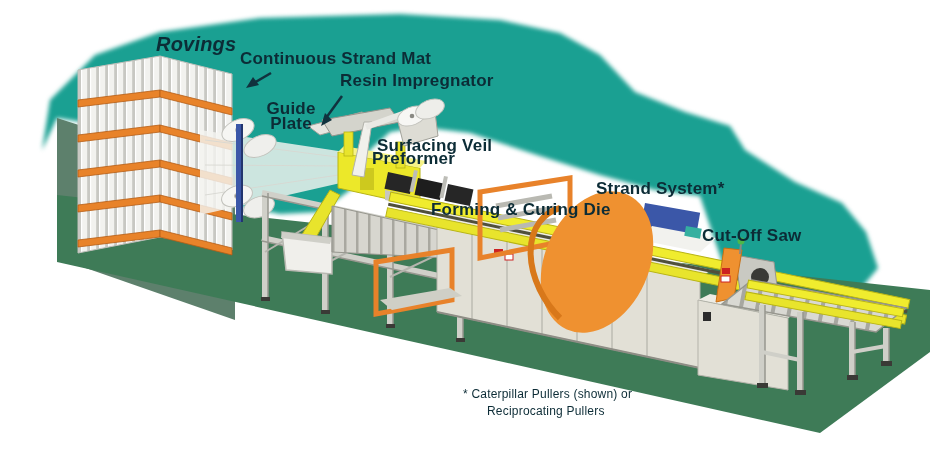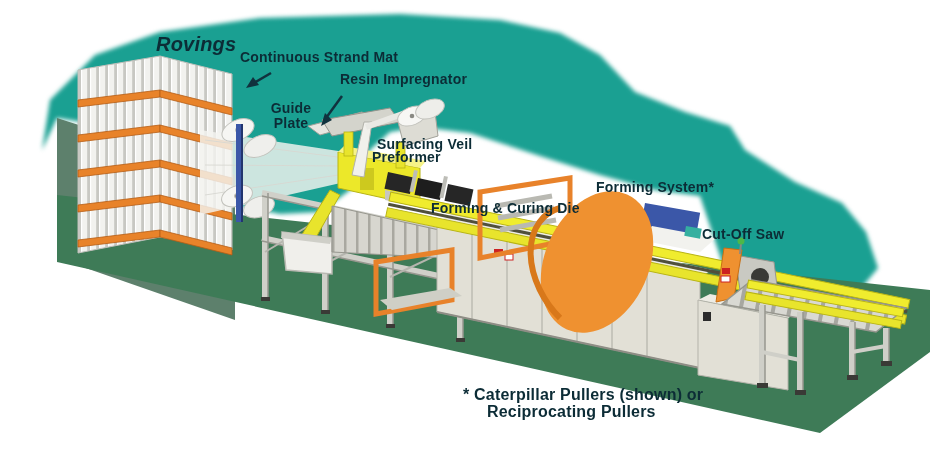--- a/index.html
+++ b/index.html
@@ -5,31 +5,31 @@
   html,body{margin:0;padding:0;background:#ffffff;}
   .stage{
     position:relative;width:942px;height:456px;overflow:hidden;
     background:#ffffff;
     font-family:"Liberation Sans",sans-serif;
   }
   .scene{position:absolute;left:0;top:0;}
   .lbl{
     position:absolute;
     font-weight:bold;
-    font-size:14px;
+    font-size:17px;
     line-height:1.0;
     color:#0c2c36;
     white-space:nowrap;
     letter-spacing:0.2px;
     z-index:5;
   }
   .lbl.wrap{white-space:normal;text-align:center;line-height:15px;}
   .footnote{
     position:absolute;left:463px;top:386px;
-    font-weight:bold;font-size:16px;line-height:17px;
+    font-weight:normal;font-size:12px;line-height:17px;
     color:#0c2c36;z-index:5;letter-spacing:0.2px;
   }
   .footnote .l2{margin-left:24px;}
   .soft{filter:blur(2px);}
 </style>
 </head>
 <body>
 
 <div class="stage">
 
@@ -262,21 +262,21 @@
   <div class="lbl" style="left:340px;top:72px;">Resin Impregnator</div>
 
   <div class="lbl wrap" style="left:262px;top:85px;width:58px;margin-top:16px;">Guide Plate</div>
 
   <div class="lbl" style="left:377px;top:97px;margin-top:40px;">Surfacing Veil</div>
 
   <div class="lbl" style="left:372px;top:138px;margin-top:12px;">Preformer</div>
 
   <div class="lbl" style="left:431px;top:161px;margin-top:40px;">Forming &amp; Curing Die</div>
 
-  <div class="lbl" style="left:596px;top:180px;">Forming System*</div>
+  <div class="lbl" style="left:596px;top:180px;">Strand System*</div>
 
   <div class="lbl" style="left:702px;top:227px;">Cut-Off Saw</div>
 
   <div class="footnote">
     <div>* Caterpillar Pullers (shown) or</div>
     <div class="l2">Reciprocating Pullers</div>
   </div>
 
 </div>
 

